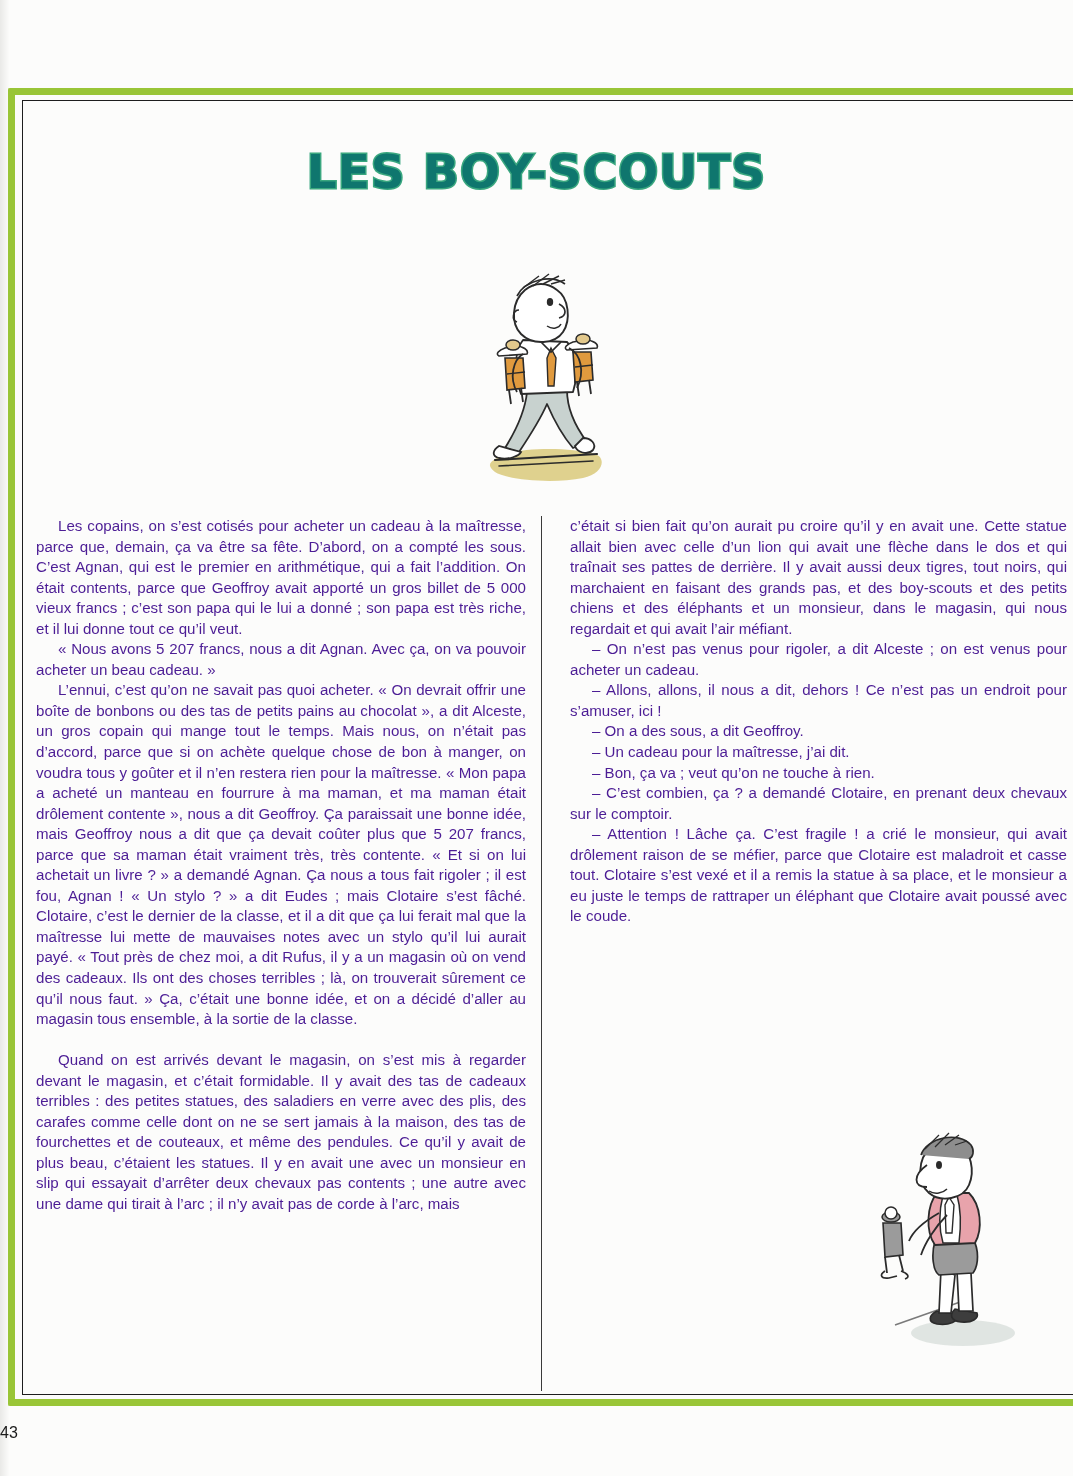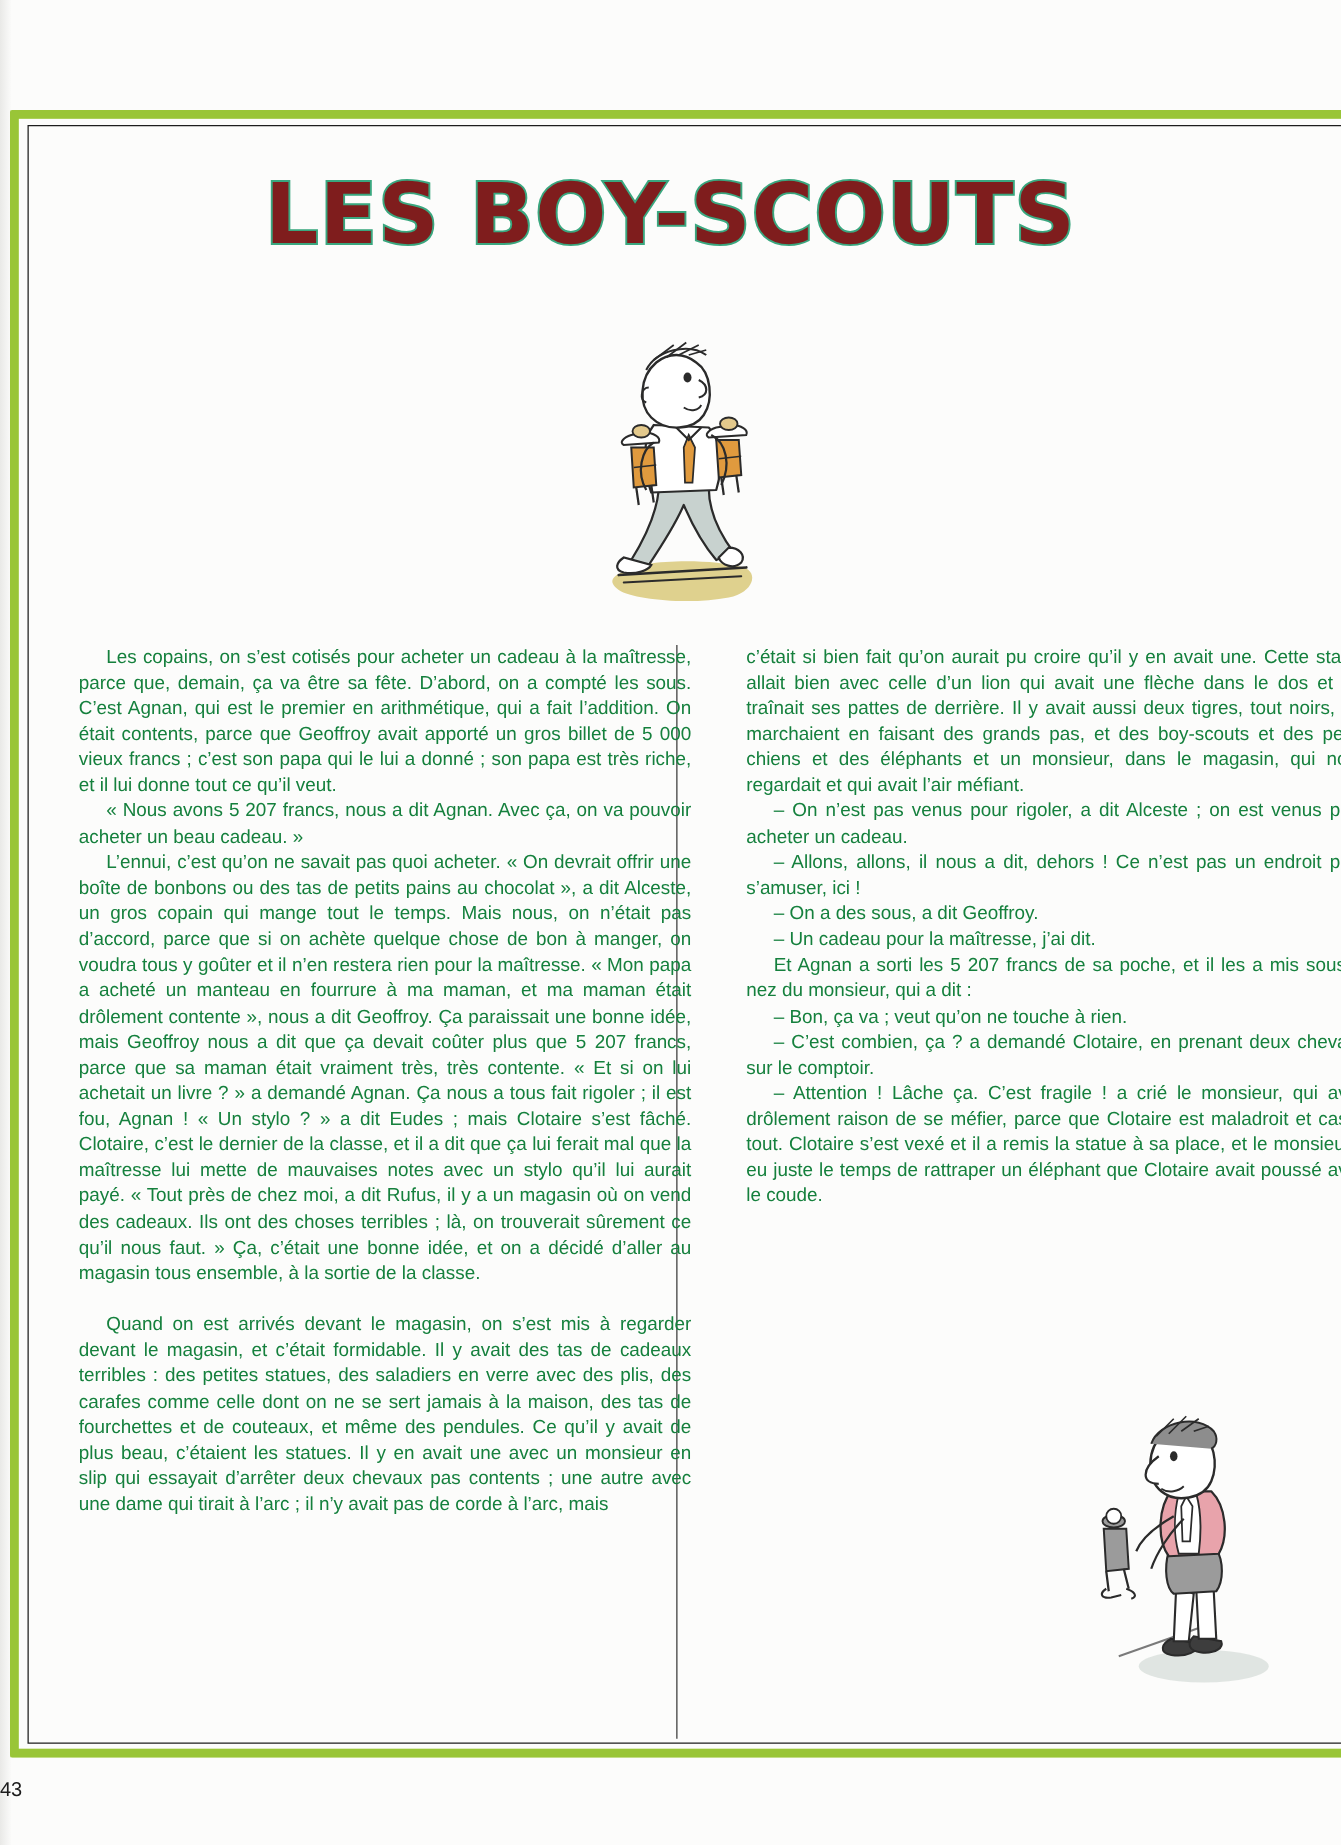--- a/index.html
+++ b/index.html
@@ -52,27 +52,27 @@
     height: 1295px;
     border: 1.6px solid #1d1d1d;
     box-sizing: border-box;
   }
 
   
   .title {
     position: absolute;
     left: 0;
     right: 0;
-    top: 132px;
+    top: 144px;
     text-align: center;
     font-family: "DejaVu Sans", sans-serif;
     font-weight: bold;
-    font-size: 67px;
+    font-size: 47px;
     letter-spacing: 1px;
-    color: #7f1d1d;
+    color: #0f766e;
     -webkit-text-stroke: 3px #3aa77f;
     paint-order: stroke fill;
     text-transform: uppercase;
   }
 
   
   .illo-top {
     position: absolute;
     left: 455px;
     top: 262px;
@@ -95,24 +95,23 @@
     width: 1020px;
     height: 875px;
   }
   .col {
     position: absolute;
     top: 0;
     width: 490px;
     font-family: "Liberation Sans", sans-serif;
     font-size: 15.1px;
     line-height: 20.55px;
-    color: #15803d;
+    color: #4c1d95;
     text-align: justify;
     text-justify: inter-word;
-    margin-left: 27px;
     -webkit-font-smoothing: none;
   }
   .col-left  { left: 0px; }
   .col-right { left: 534px; width: 497px; }
 
   .col p {
     margin: 0;
     text-indent: 22px;
     hyphens: manual;
   }
@@ -262,21 +261,20 @@
       <p>L’ennui, c’est qu’on ne savait pas quoi acheter. « On devrait offrir une boîte de bonbons ou des tas de petits pains au chocolat », a dit Alceste, un gros copain qui mange tout le temps. Mais nous, on n’était pas d’accord, parce que si on achète quelque chose de bon à manger, on voudra tous y goûter et il n’en restera rien pour la maîtresse. « Mon papa a acheté un manteau en fourrure à ma maman, et ma maman était drôlement contente », nous a dit Geoffroy. Ça paraissait une bonne idée, mais Geoffroy nous a dit que ça devait coûter plus que 5 207 francs, parce que sa maman était vraiment très, très contente. « Et si on lui achetait un livre ? » a demandé Agnan. Ça nous a tous fait rigoler ; il est fou, Agnan ! « Un stylo ? » a dit Eudes ; mais Clotaire s’est fâché. Clotaire, c’est le dernier de la classe, et il a dit que ça lui ferait mal que la maîtresse lui mette de mauvaises notes avec un stylo qu’il lui aurait payé. « Tout près de chez moi, a dit Rufus, il y a un magasin où on vend des cadeaux. Ils ont des choses terribles ; là, on trouverait sûrement ce qu’il nous faut. » Ça, c’était une bonne idée, et on a décidé d’aller au magasin tous ensemble, à la sortie de la classe.</p>
       <p class="gap">Quand on est arrivés devant le magasin, on s’est mis à regarder devant le magasin, et c’était formidable. Il y avait des tas de cadeaux terribles : des petites statues, des saladiers en verre avec des plis, des carafes comme celle dont on ne se sert jamais à la maison, des tas de fourchettes et de couteaux, et même des pendules. Ce qu’il y avait de plus beau, c’étaient les statues. Il y en avait une avec un monsieur en slip qui essayait d’arrêter deux chevaux pas contents ; une autre avec une dame qui tirait à l’arc ; il n’y avait pas de corde à l’arc, mais</p>
     </div>
 
     <div class="col col-right">
       <p class="no-indent">c’était si bien fait qu’on aurait pu croire qu’il y en avait une. Cette statue allait bien avec celle d’un lion qui avait une flèche dans le dos et qui traînait ses pattes de derrière. Il y avait aussi deux tigres, tout noirs, qui marchaient en faisant des grands pas, et des boy-scouts et des petits chiens et des éléphants et un monsieur, dans le magasin, qui nous regardait et qui avait l’air méfiant.</p>
       <p>– On n’est pas venus pour rigoler, a dit Alceste ; on est venus pour acheter un cadeau.</p>
       <p>– Allons, allons, il nous a dit, dehors ! Ce n’est pas un endroit pour s’amuser, ici !</p>
       <p>– On a des sous, a dit Geoffroy.</p>
       <p>– Un cadeau pour la maîtresse, j’ai dit.</p>
-      <p>Et Agnan a sorti les 5 207 francs de sa poche, et il les a mis sous le nez du monsieur, qui a dit :</p>
       <p>– Bon, ça va ; veut qu’on ne touche à rien.</p>
       <p>– C’est combien, ça ? a demandé Clotaire, en prenant deux chevaux sur le comptoir.</p>
       <p>– Attention ! Lâche ça. C’est fragile ! a crié le monsieur, qui avait drôlement raison de se méfier, parce que Clotaire est maladroit et casse tout. Clotaire s’est vexé et il a remis la statue à sa place, et le monsieur a eu juste le temps de rattraper un éléphant que Clotaire avait poussé avec le coude.</p>
     </div>
   </div>
 
   <div class="folio">43</div>
 
 </div>
 

